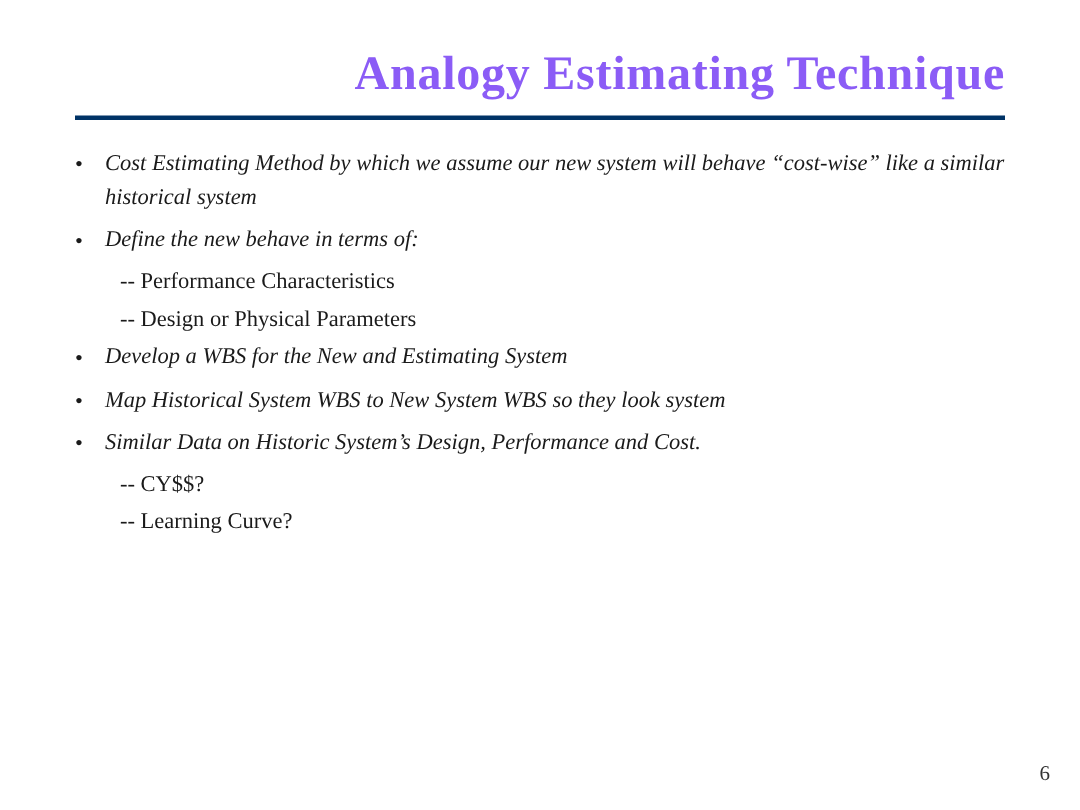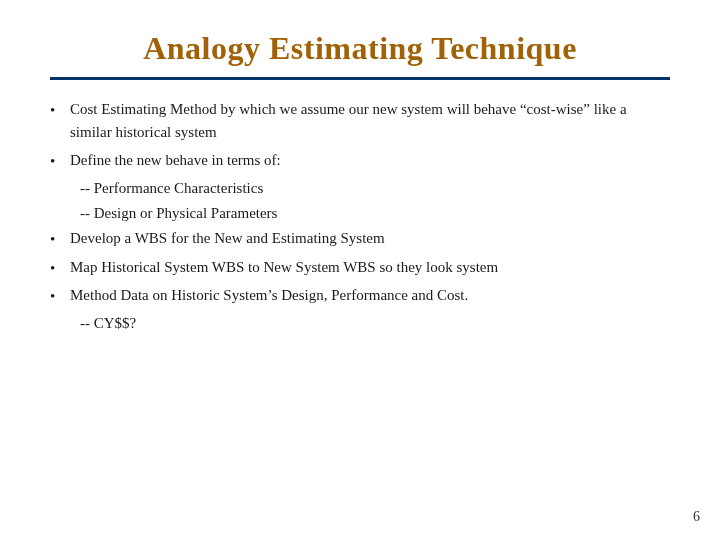--- a/index.html
+++ b/index.html
@@ -20,22 +20,22 @@
       width: 720px;
       height: 540px;
       padding: 30px 50px 20px 50px;
       position: relative;
       background: #ffffff;
     }
 
     .title {
       font-size: 32px;
       font-weight: bold;
-      color: #a16207;
-      text-align: center;
+      color: #8b5cf6;
+      text-align: right;
       margin-bottom: 10px;
       letter-spacing: 0.5px;
     }
 
     .divider {
       width: 100%;
       height: 3px;
       background: #003366;
       margin-bottom: 18px;
     }
@@ -53,20 +53,21 @@
     }
 
     .bullet {
       min-width: 20px;
       font-size: 15px;
       padding-top: 1px;
     }
 
     .bullet-text {
       flex: 1;
+      font-style: italic;
     }
 
     .sub-item {
       display: flex;
       align-items: flex-start;
       margin-left: 30px;
       margin-bottom: 2px;
     }
 
     .sub-text {
@@ -111,22 +112,25 @@
       <span class="bullet-text">Develop a WBS for the New and Estimating System</span>
     </div>
 
     <div class="bullet-item">
       <span class="bullet">•</span>
       <span class="bullet-text">Map Historical System WBS to New System WBS so they look system</span>
     </div>
 
     <div class="bullet-item">
       <span class="bullet">•</span>
-      <span class="bullet-text">Method Data on Historic System’s Design, Performance and Cost.</span>
+      <span class="bullet-text">Similar Data on Historic System’s Design, Performance and Cost.</span>
     </div>
     <div class="sub-item">
       <span class="sub-text">-- CY$$?</span>
+    </div>
+    <div class="sub-item">
+      <span class="sub-text">-- Learning Curve?</span>
     </div>
 
   </div>
 
   <div class="page-number">6</div>
 </div>
 
 </body></html>

